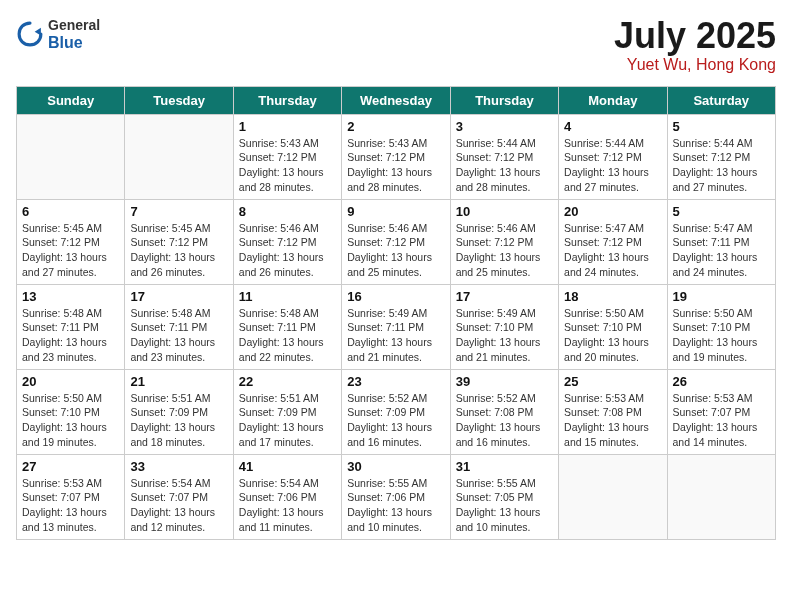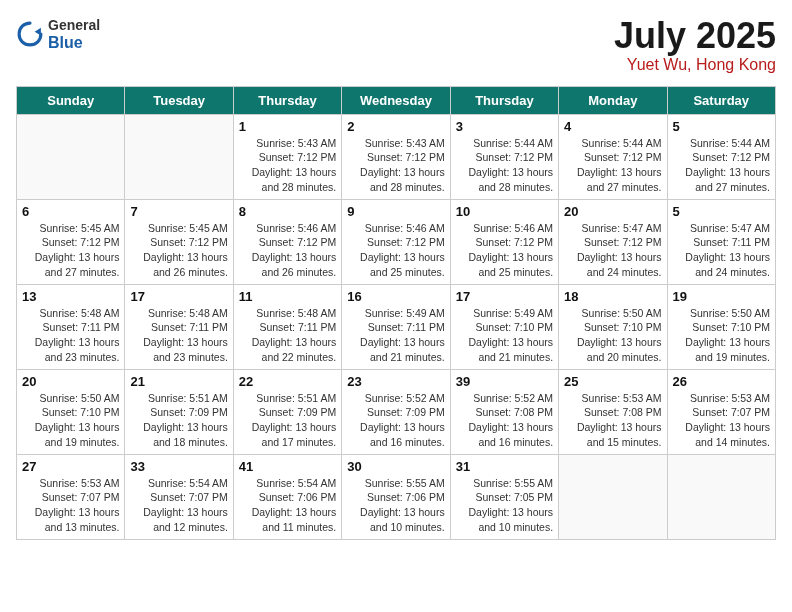--- a/index.html
+++ b/index.html
@@ -78,21 +78,20 @@
       font-size: 13px;
       font-weight: bold;
       color: #111;
       display: block;
       margin-bottom: 2px;
     }
     .day-info {
       font-size: 10.5px;
       line-height: 1.4;
       color: #333;
-      text-align: right;
     }
   </style>
 </head>
 <body>
 
 <div class="header-area">
   <div class="logo">
     <svg class="logo-icon" viewBox="0 0 36 36">
       <rect x="0" y="0" width="36" height="36" fill="white"></rect>
 

